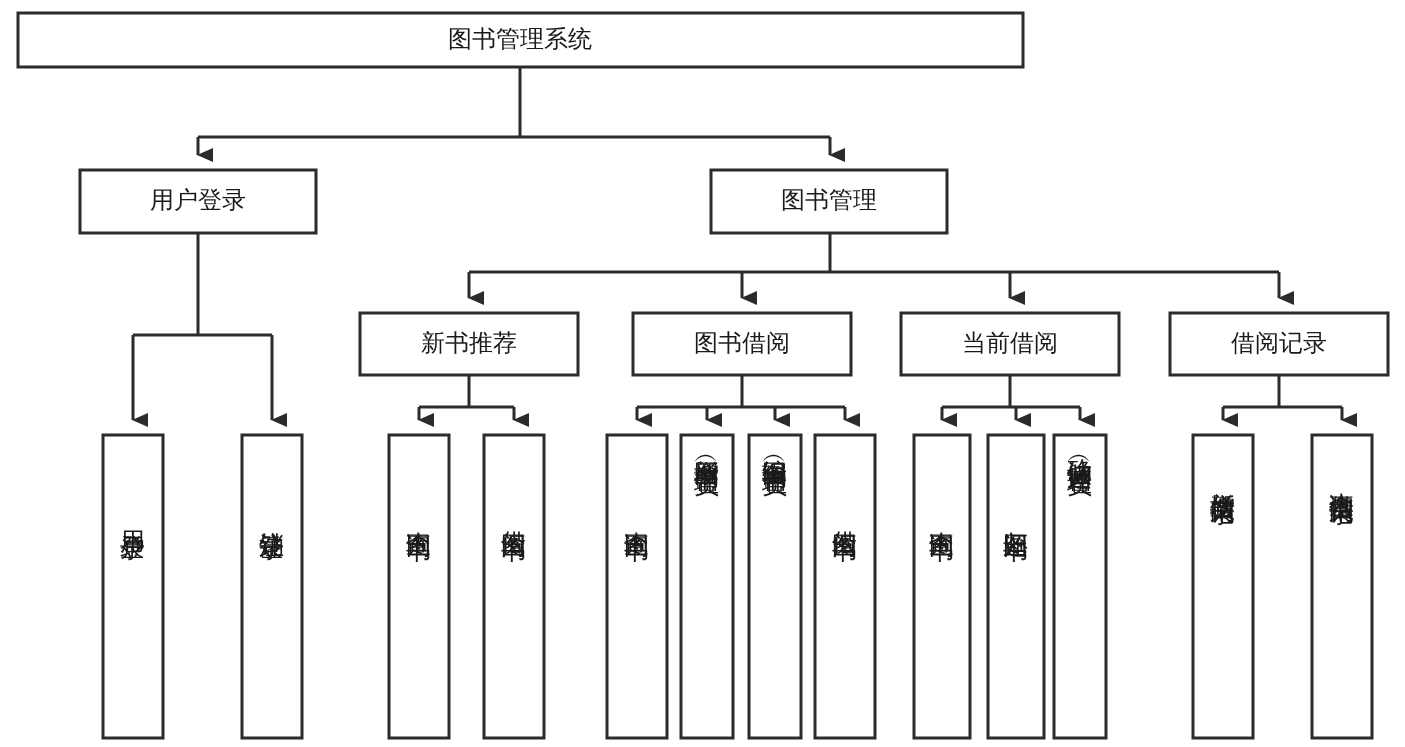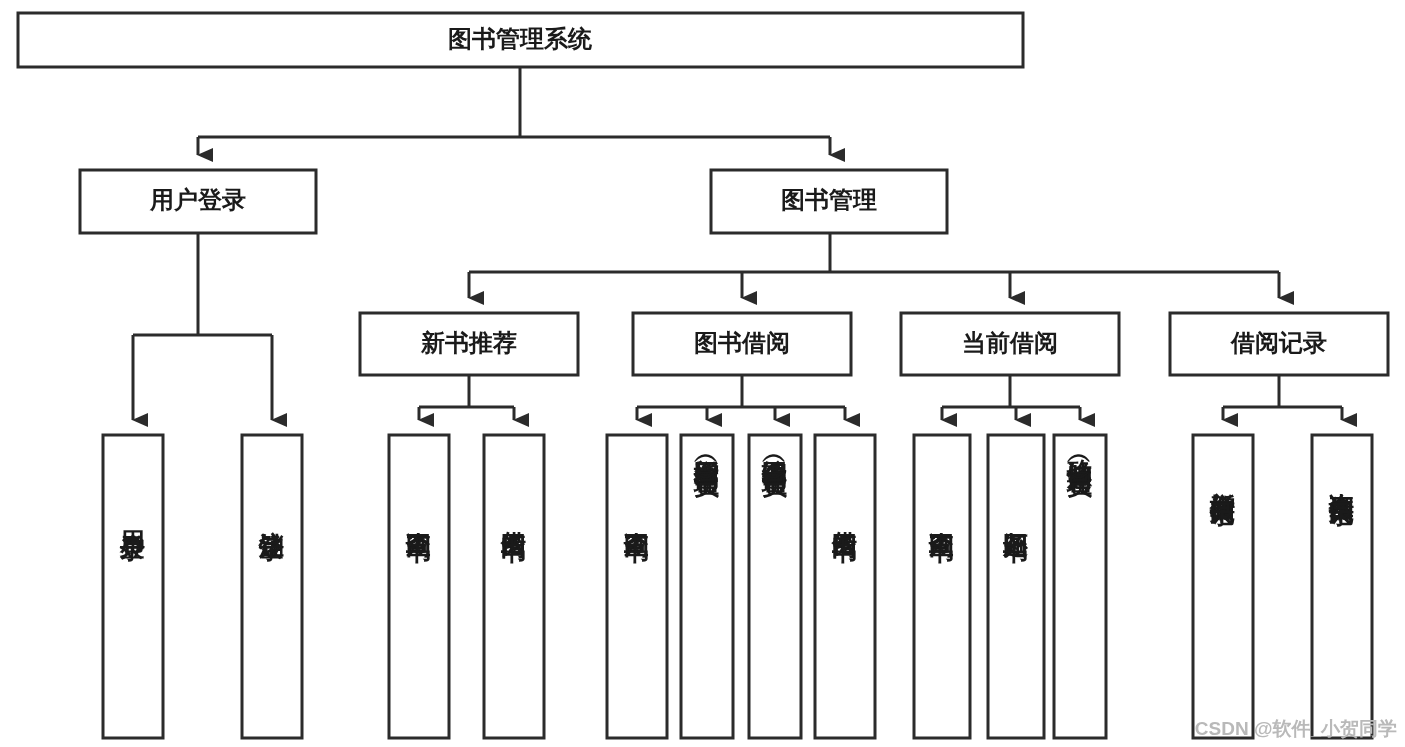--- a/index.html
+++ b/index.html
@@ -12,21 +12,20 @@
     height: 747px;
     font-family: "Liberation Sans", "DejaVu Sans", sans-serif;
     position: relative;
     overflow: hidden;
   }
   #diagram-root {
     position: absolute;
     left: 0; top: 0;
     width: 1405px;
     height: 747px;
-    font-weight: bold;
   }
   svg.diagram {
     display: block;
     width: 1405px;
     height: 747px;
   }
   .node-rect {
     fill: #ffffff;
     stroke: #2b2b2b;
     stroke-width: 3;
@@ -204,14 +203,13 @@
     <g>
       <rect class="node-rect" x="1193" y="435" width="60" height="303"></rect>
       <text class="node-label-v" x="1223" y="478">新增借阅记录</text>
     </g>
     <g>
       <rect class="node-rect" x="1312" y="435" width="60" height="303"></rect>
       <text class="node-label-v" x="1342" y="478">查询借阅记录</text>
     </g>
   </svg>
 
-  <div class="watermark">CSDN @软件_小贺同学</div>
 </div>
 
 </body></html>

